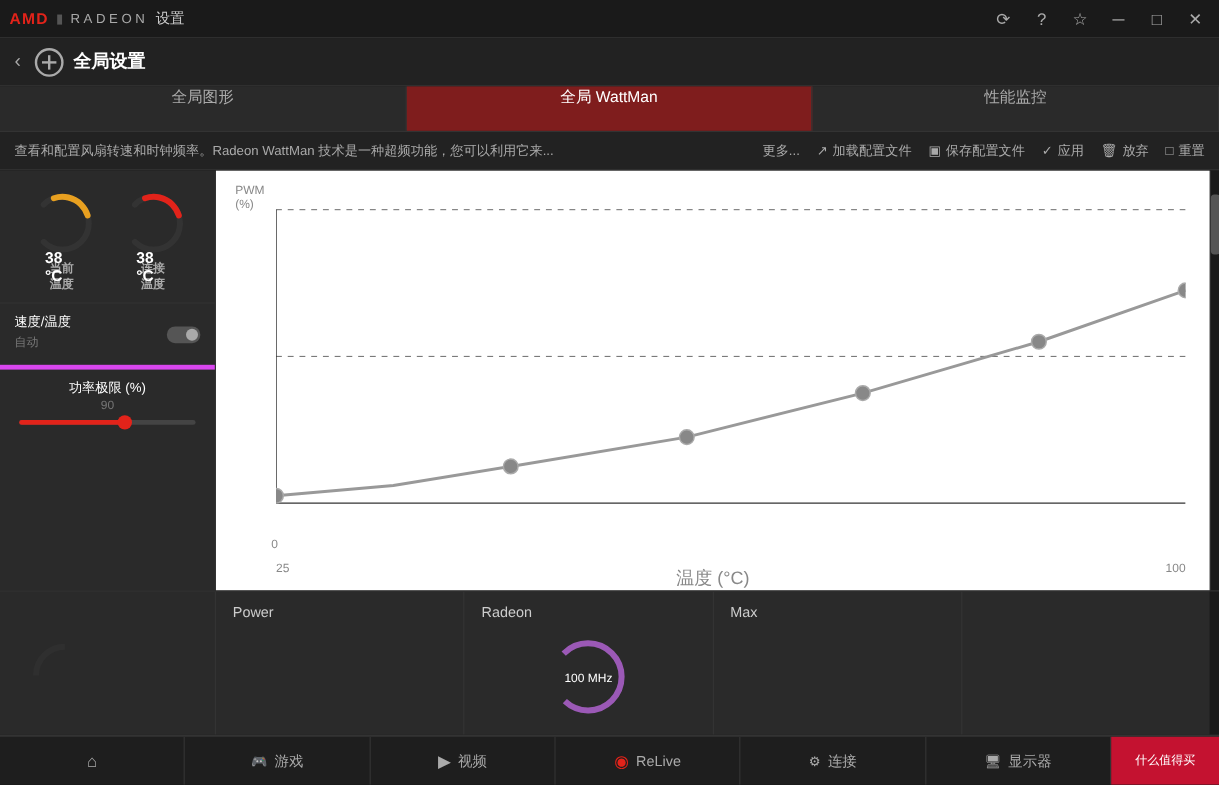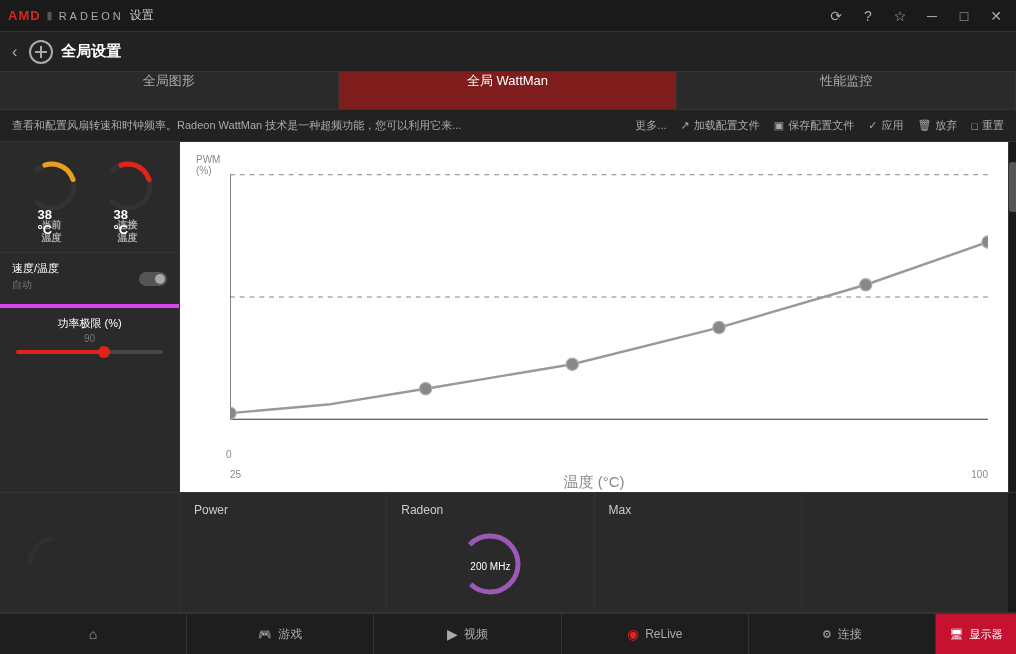--- a/index.html
+++ b/index.html
@@ -507,21 +507,21 @@
     <div style="flex:1;border-right:1px solid #333;padding:10px 14px;display:flex;flex-direction:column;">
       <div style="font-size:12px;color:#ccc;">Power</div>
     </div>
     <div style="flex:1;border-right:1px solid #333;padding:10px 14px;display:flex;flex-direction:column;align-items:center;">
       <div style="font-size:12px;color:#ccc;align-self:flex-start;">Radeon</div>
       <div style="margin-top:auto;position:relative;">
         <svg width="70" height="70" viewBox="0 0 70 70" style="transform:rotate(-135deg)">
           <circle cx="35" cy="35" r="28" fill="none" stroke="#333" stroke-width="5" stroke-dasharray="131 44"></circle>
           <circle cx="35" cy="35" r="28" fill="none" stroke="#9b59b6" stroke-width="5" stroke-dasharray="131 44" stroke-dashoffset="0"></circle>
         </svg>
-        <div style="position:absolute;top:50%;left:50%;transform:translate(-50%,-50%);font-size:10px;color:#fff;text-align:center;white-space:nowrap;">200 MHz</div>
+        <div style="position:absolute;top:50%;left:50%;transform:translate(-50%,-50%);font-size:10px;color:#fff;text-align:center;white-space:nowrap;">100 MHz</div>
       </div>
     </div>
     <div style="flex:1;border-right:1px solid #333;padding:10px 14px;">
       <div style="font-size:12px;color:#ccc;">Max</div>
     </div>
     <div style="flex:1;padding:10px 14px;"></div>
     <div style="width:8px;background:#1a1a1a;"></div>
   </div>
 </div>
 
@@ -542,13 +542,16 @@
     <span>ReLive</span>
   </div>
   <div class="bottom-nav-item">
     <span class="bottom-nav-icon" style="font-size:11px;">⚙</span>
     <span>连接</span>
   </div>
   <div class="bottom-nav-item">
     <span class="bottom-nav-icon" style="font-size:11px;">🖥</span>
     <span>显示器</span>
   </div>
+  <div class="bottom-nav-item" style="flex:0 0 90px;background:#c41230;color:#fff;font-size:10px;gap:2px;">
+    <span>什么值得买</span>
+  </div>
 </div>
 
 </body></html>

